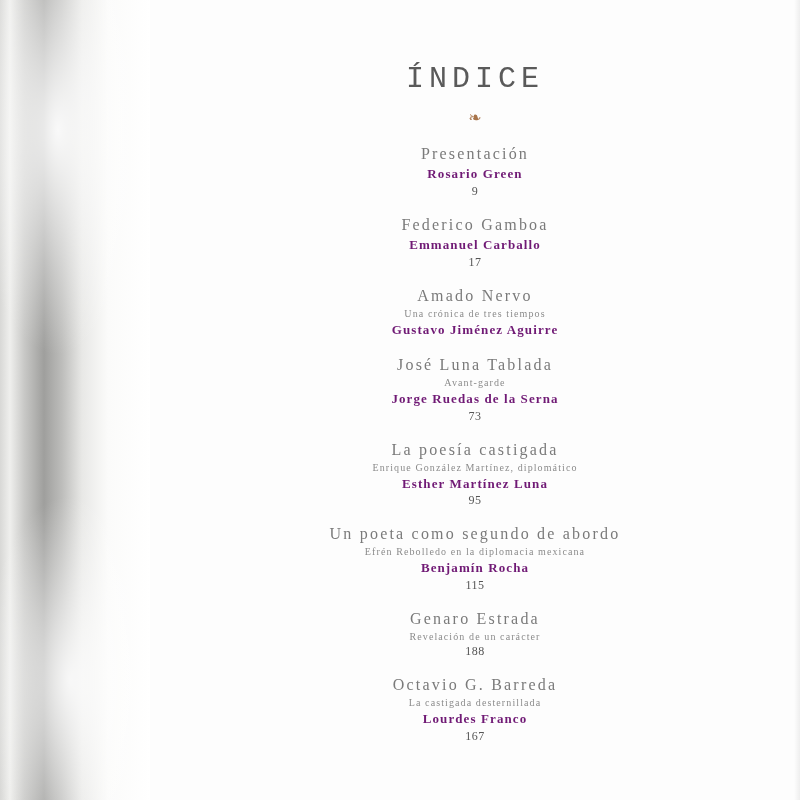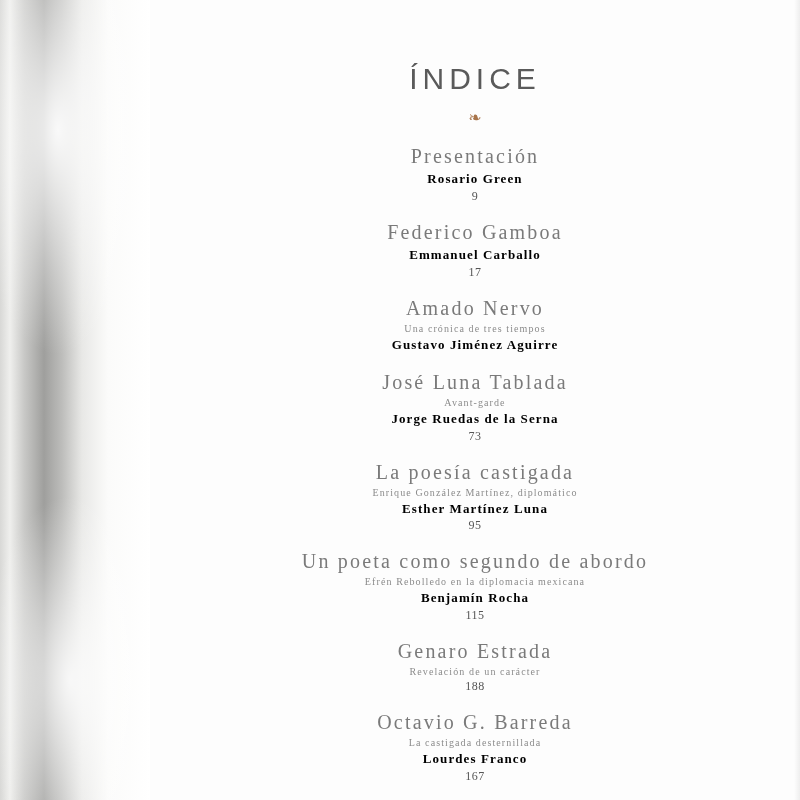--- a/index.html
+++ b/index.html
@@ -66,51 +66,51 @@
     width: 650px;
     height: 800px;
     text-align: center;
     color: #4a4a4a;
   }
   .doc-title {
     margin-top: 62px;
     font-size: 30px;
     letter-spacing: 5px;
     color: #5a5a5a;
-    font-family: Liberation Sans, sans-serif;
+    font-family: Liberation Mono, monospace;
   }
   .ornament {
     margin-top: 14px;
     font-size: 16px;
     color: #a8744a;
     line-height: 1;
   }
   .toc {
     margin-top: 18px;
   }
   .entry {
     margin-bottom: 16px;
   }
   .entry-title {
-    font-size: 20px;
+    font-size: 16px;
     letter-spacing: 2.2px;
     color: #7a7a7a;
     line-height: 1.25;
   }
   .entry-subtitle {
     font-size: 10px;
     letter-spacing: 1.1px;
     color: #8b8b8b;
     line-height: 1.3;
     margin-top: 1px;
   }
   .entry-author {
     font-size: 13px;
     letter-spacing: 1.1px;
-    color: #000000;
+    color: #701a75;
     font-weight: bold;
     line-height: 1.3;
     margin-top: 2px;
   }
   .entry-page {
     font-size: 12px;
     color: #555555;
     letter-spacing: 0.5px;
     margin-top: 1px;
   }

